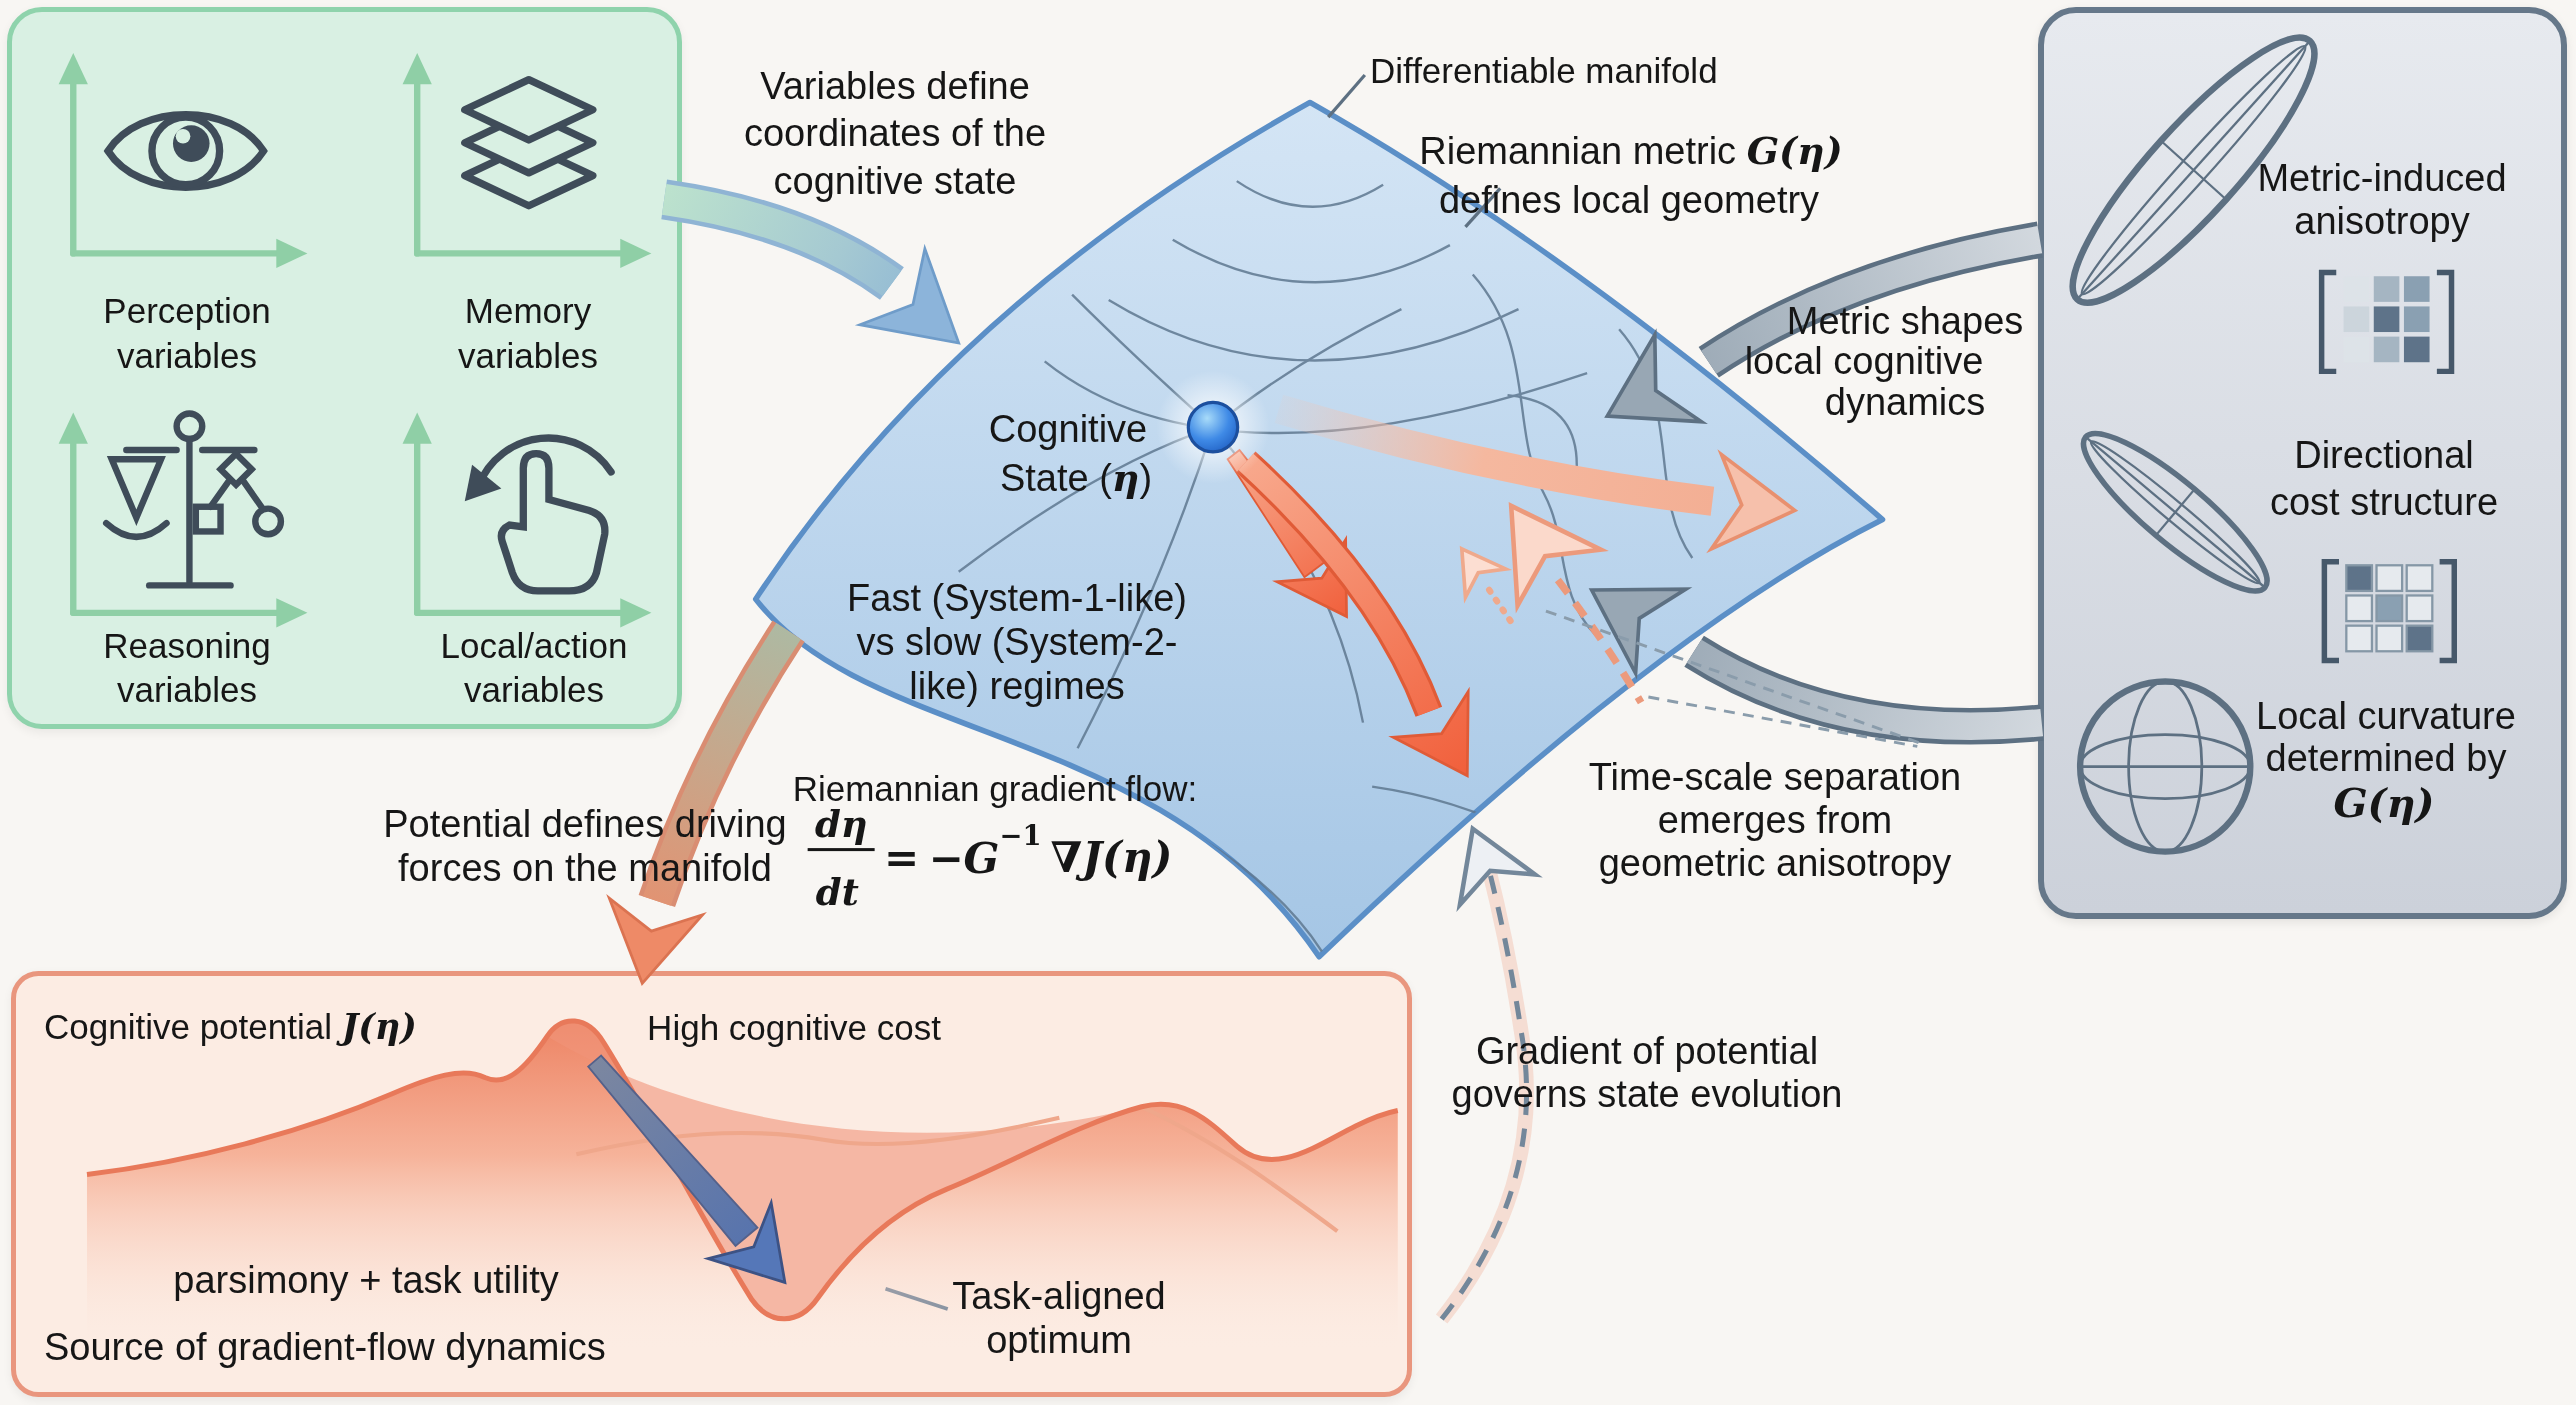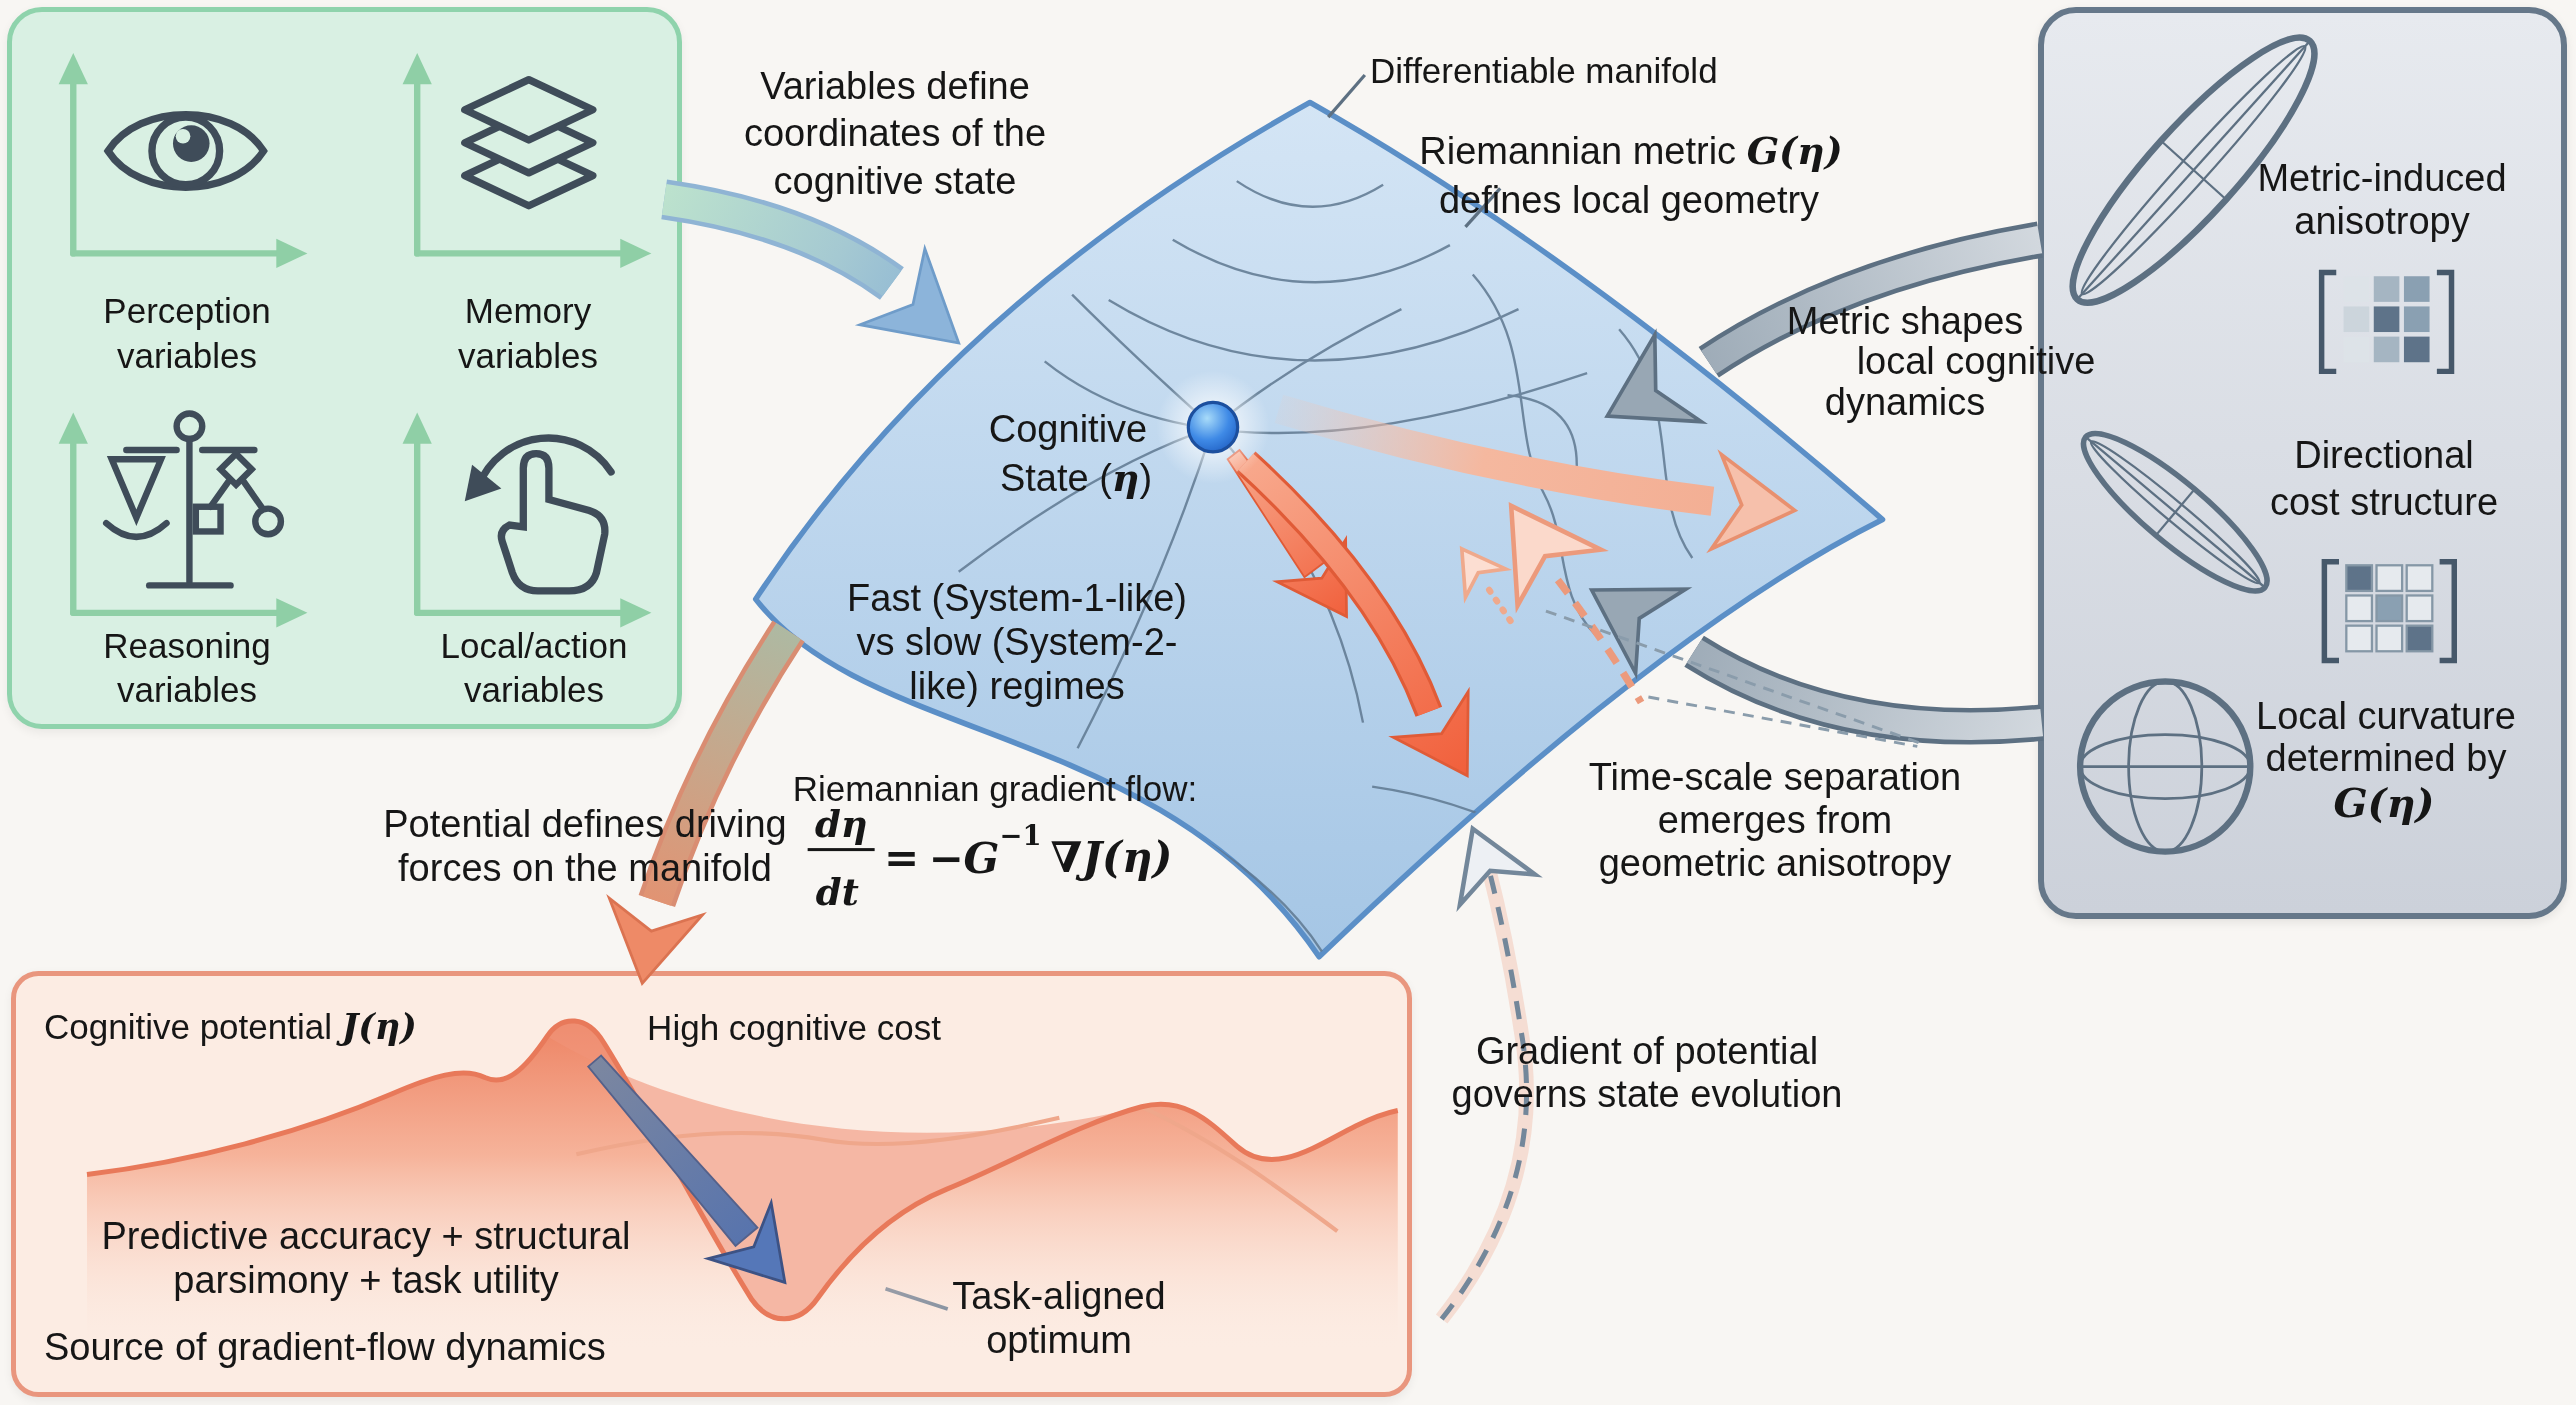--- a/index.html
+++ b/index.html
@@ -314,21 +314,21 @@
   <div class="lbl" style="left:895px;top:87px">Variables define</div>
   <div class="lbl" style="left:895px;top:134px">coordinates of the</div>
   <div class="lbl" style="left:895px;top:182px">cognitive state</div>
 
   <div class="lbl-left big" style="left:1370px;top:71px">Differentiable manifold</div>
 
   <div class="lbl" style="left:1631px;top:151px"><span>Riemannian metric </span><span class="math">G(η)</span></div>
   <div class="lbl" style="left:1629px;top:201px">defines local geometry</div>
 
   <div class="lbl" style="left:1905px;top:322px">Metric shapes</div>
-  <div class="lbl" style="left:1976px;top:362px">local cognitive</div>
+  <div class="lbl" style="left:1864px;top:362px">local cognitive</div>
   <div class="lbl" style="left:1905px;top:403px">dynamics</div>
 
   <div class="lbl" style="left:1068px;top:430px">Cognitive</div>
   <div class="lbl" style="left:1076px;top:478px"><span>State (</span><span class="math">η</span><span>)</span></div>
 
   <div class="lbl" style="left:1017px;top:599px">Fast (System-1-like)</div>
   <div class="lbl" style="left:1017px;top:643px">vs slow (System-2-</div>
   <div class="lbl" style="left:1017px;top:687px">like) regimes</div>
 
   <div class="lbl big" style="left:995px;top:789px">Riemannian gradient flow:</div>
@@ -355,20 +355,19 @@
   <div class="lbl" style="left:2382px;top:179px">Metric-induced</div>
   <div class="lbl" style="left:2382px;top:222px">anisotropy</div>
   <div class="lbl" style="left:2384px;top:456px">Directional</div>
   <div class="lbl" style="left:2384px;top:503px">cost structure</div>
   <div class="lbl" style="left:2386px;top:717px">Local curvature</div>
   <div class="lbl" style="left:2386px;top:759px">determined by</div>
   <div class="lbl math" style="left:2384px;top:803px;font-size:40px">G(η)</div>
 
   <div class="lbl-left big" style="left:44px;top:1026px"><span>Cognitive potential </span><span class="math">J(η)</span></div>
   <div class="lbl big" style="left:794px;top:1028px">High cognitive cost</div>
-  <div class="lbl" style="left:366px;top:1237px">Predictive accuracy + structural</div>
   <div class="lbl" style="left:366px;top:1281px">parsimony + task utility</div>
   <div class="lbl-left" style="left:44px;top:1347px">Source of gradient-flow dynamics</div>
   <div class="lbl" style="left:1059px;top:1297px">Task-aligned</div>
   <div class="lbl" style="left:1059px;top:1341px">optimum</div>
 
 </div>
 
 
 </body></html>

